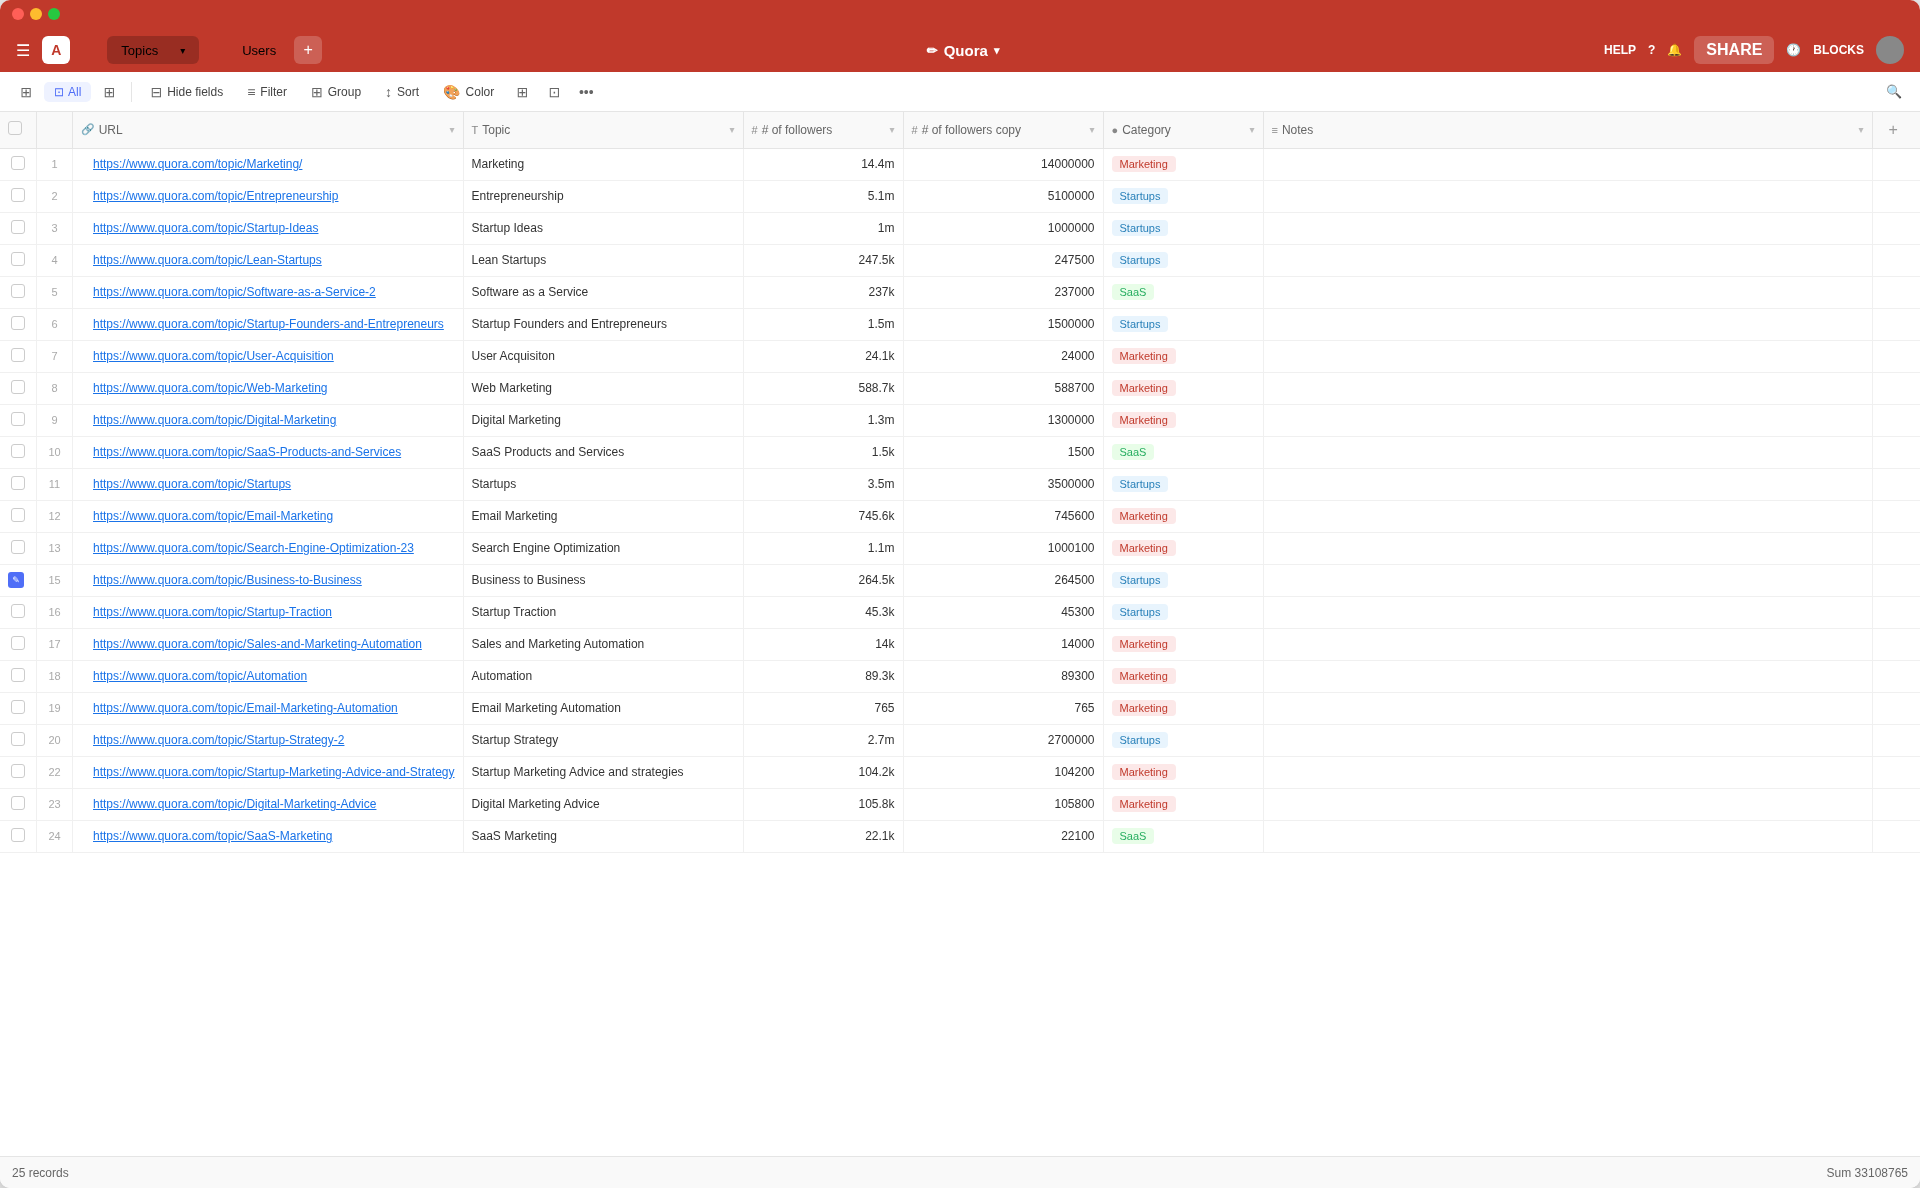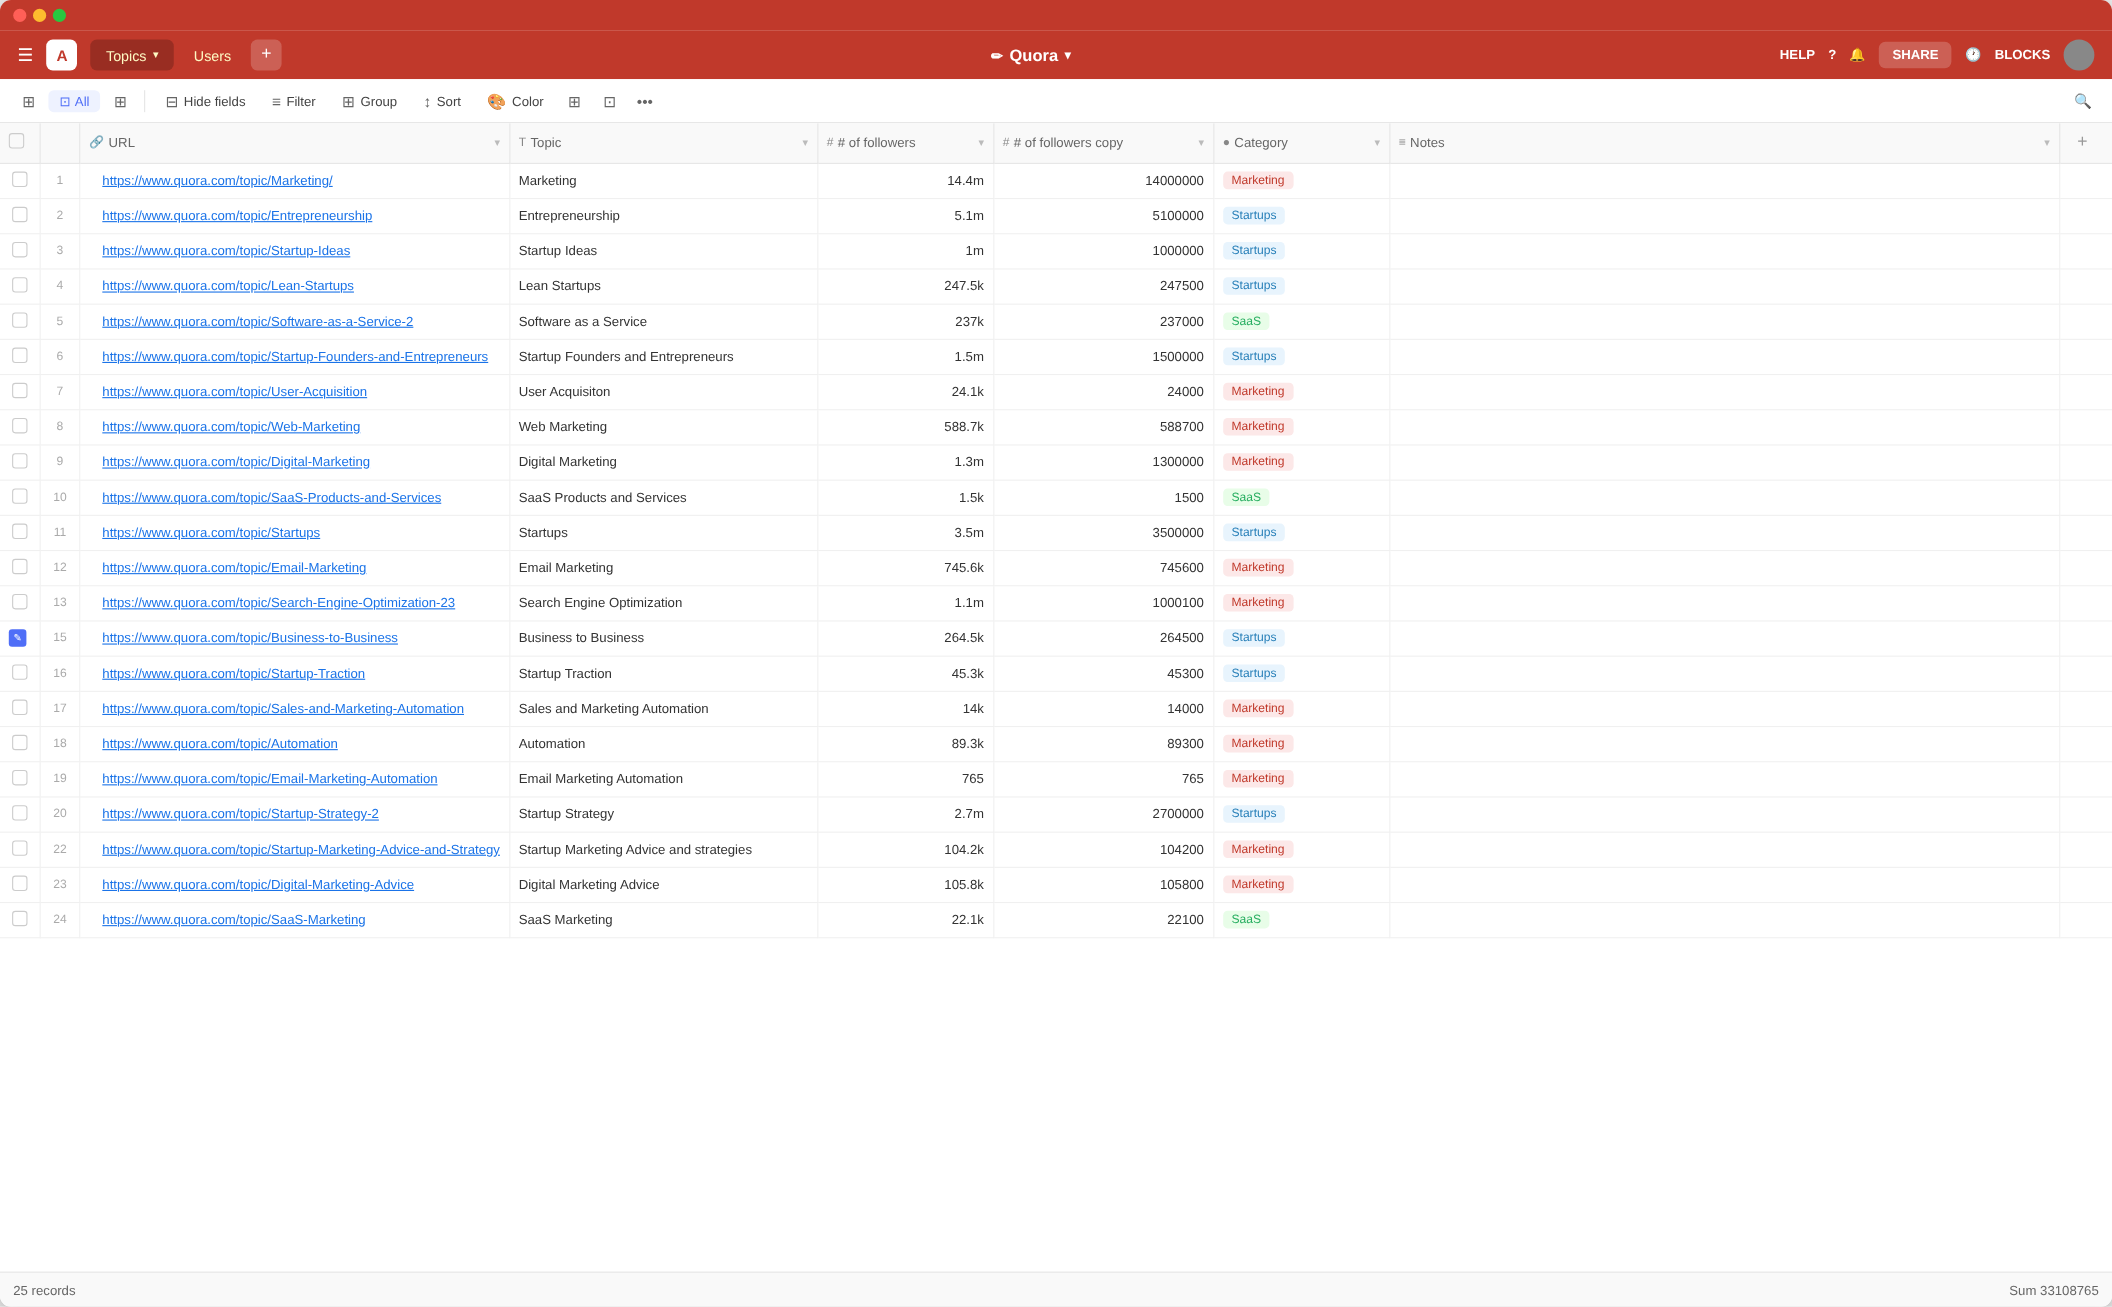--- a/index.html
+++ b/index.html
@@ -14,32 +14,32 @@
     .dot-red { background: #ff5f57; }
     .dot-yellow { background: #febc2e; }
     .dot-green { background: #28c840; }
 
     
     .header { height: 44px; background: #c0392b; display: flex; align-items: center; justify-content: space-between; padding: 0 16px; }
     .header-left { display: flex; align-items: center; gap: 12px; }
     .logo { width: 28px; height: 28px; background: #fff; border-radius: 6px; display: flex; align-items: center; justify-content: center; font-weight: bold; color: #c0392b; font-size: 14px; }
     .hamburger { color: #fff; cursor: pointer; font-size: 16px; }
     .nav-tabs { display: flex; gap: 4px; }
-    .nav-tab { padding: 5px 14px; border-radius: 6px; color: #fef9c3; cursor: pointer; font-size: 13px; font-weight: 500; display: flex; align-items: center; gap: 6px; }
+    .nav-tab { padding: 5px 14px; border-radius: 6px; color: #000000; cursor: pointer; font-size: 13px; font-weight: 500; display: flex; align-items: center; gap: 22px; margin-left: 25px; }
     .nav-tab.active { background: rgba(0,0,0,0.2); }
     .nav-tab .dropdown-arrow { font-size: 10px; }
     .nav-tab-add { width: 28px; height: 28px; border-radius: 6px; background: rgba(255,255,255,0.2); display: flex; align-items: center; justify-content: center; color: #fff; cursor: pointer; font-size: 16px; }
 
     .header-center { display: flex; align-items: center; gap: 6px; color: #fff; font-size: 15px; font-weight: 600; }
     .header-center .edit-icon { font-size: 13px; }
     .header-center .down-arrow { font-size: 11px; }
 
     .header-right { display: flex; align-items: center; gap: 12px; }
     .header-right-item { color: #fff; font-size: 12px; font-weight: 600; cursor: pointer; display: flex; align-items: center; gap: 4px; }
-    .share-btn { background: rgba(255,255,255,0.2); padding: 5px 12px; border-radius: 6px; font-weight: 600; font-size: 12px; color: #fff; cursor: pointer; }
+    .share-btn { background: rgba(255,255,255,0.2); padding: 5px 12px; border-radius: 6px; font-weight: 600; font-size: 16px; color: #fff; cursor: pointer; }
     .avatar { width: 28px; height: 28px; border-radius: 50%; background: #888; }
 
     
     .toolbar { height: 40px; background: #fff; border-bottom: 1px solid #e5e5e5; display: flex; align-items: center; padding: 0 12px; gap: 4px; }
     .toolbar-btn { display: flex; align-items: center; gap: 5px; padding: 5px 10px; border-radius: 5px; cursor: pointer; font-size: 12px; color: #444; }
     .toolbar-btn .icon { font-size: 14px; color: #666; }
     .toolbar-sep { width: 1px; height: 20px; background: #e5e5e5; margin: 0 4px; }
     .view-btn { width: 28px; height: 28px; display: flex; align-items: center; justify-content: center; border-radius: 5px; cursor: pointer; color: #666; font-size: 14px; }
     .tag-all { display: flex; align-items: center; gap: 4px; background: #eef2ff; color: #4f6ef7; padding: 3px 10px; border-radius: 5px; font-size: 12px; font-weight: 500; cursor: pointer; }
     .toolbar-right { margin-left: auto; }

